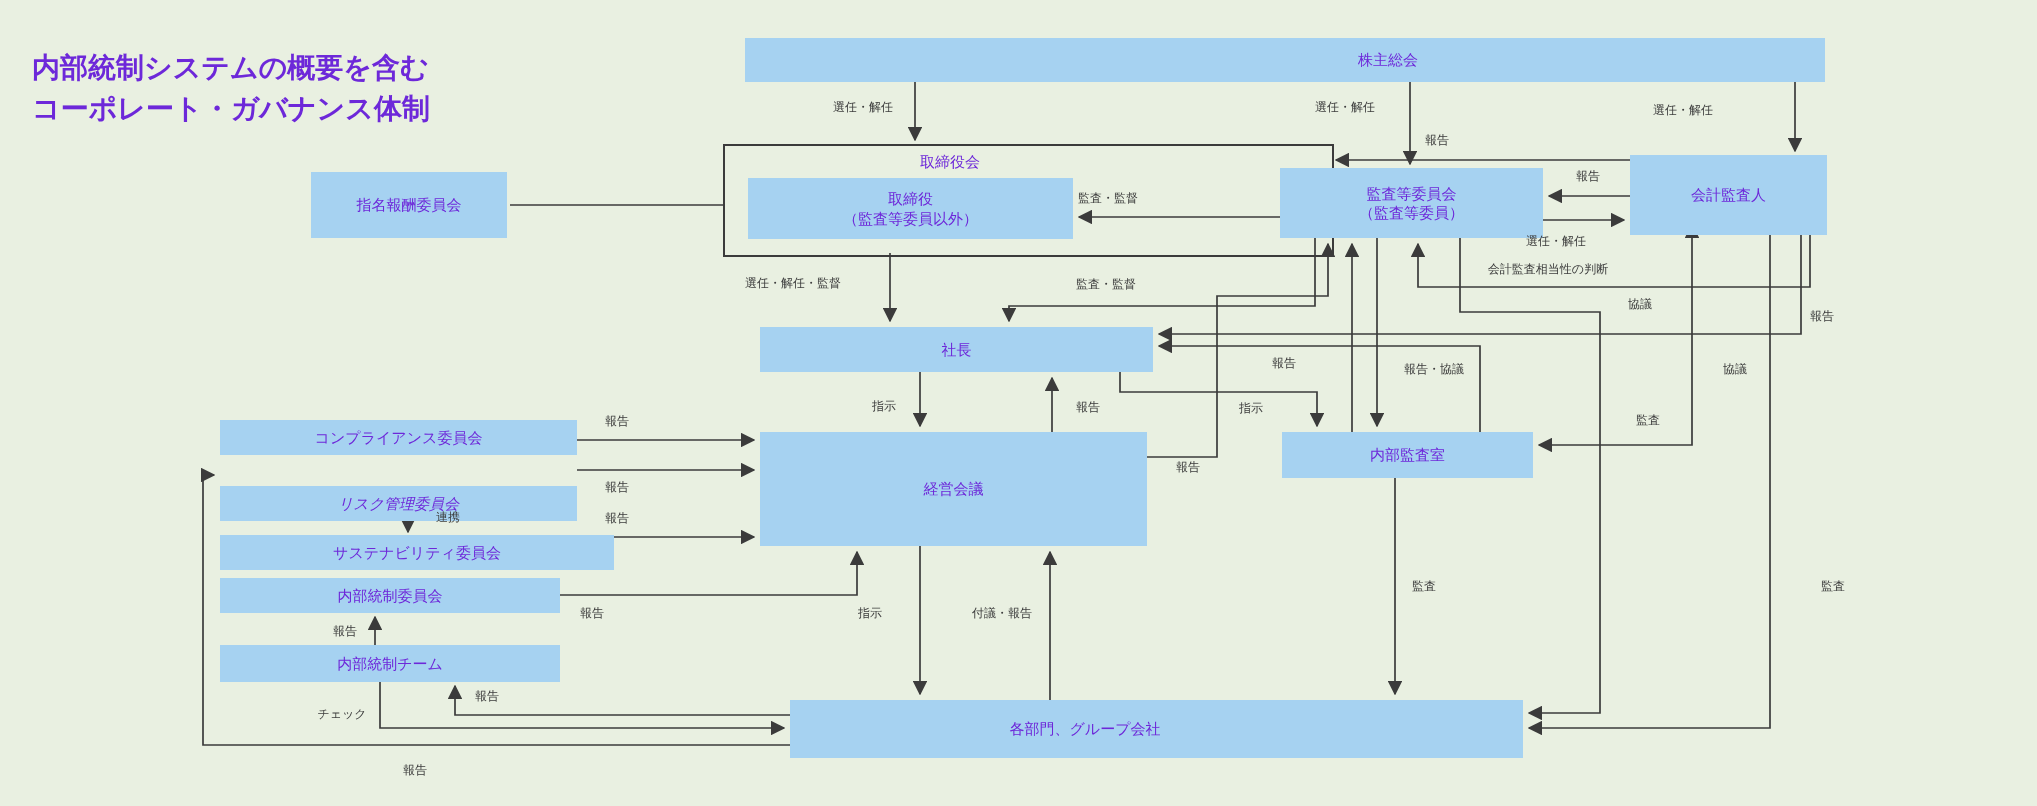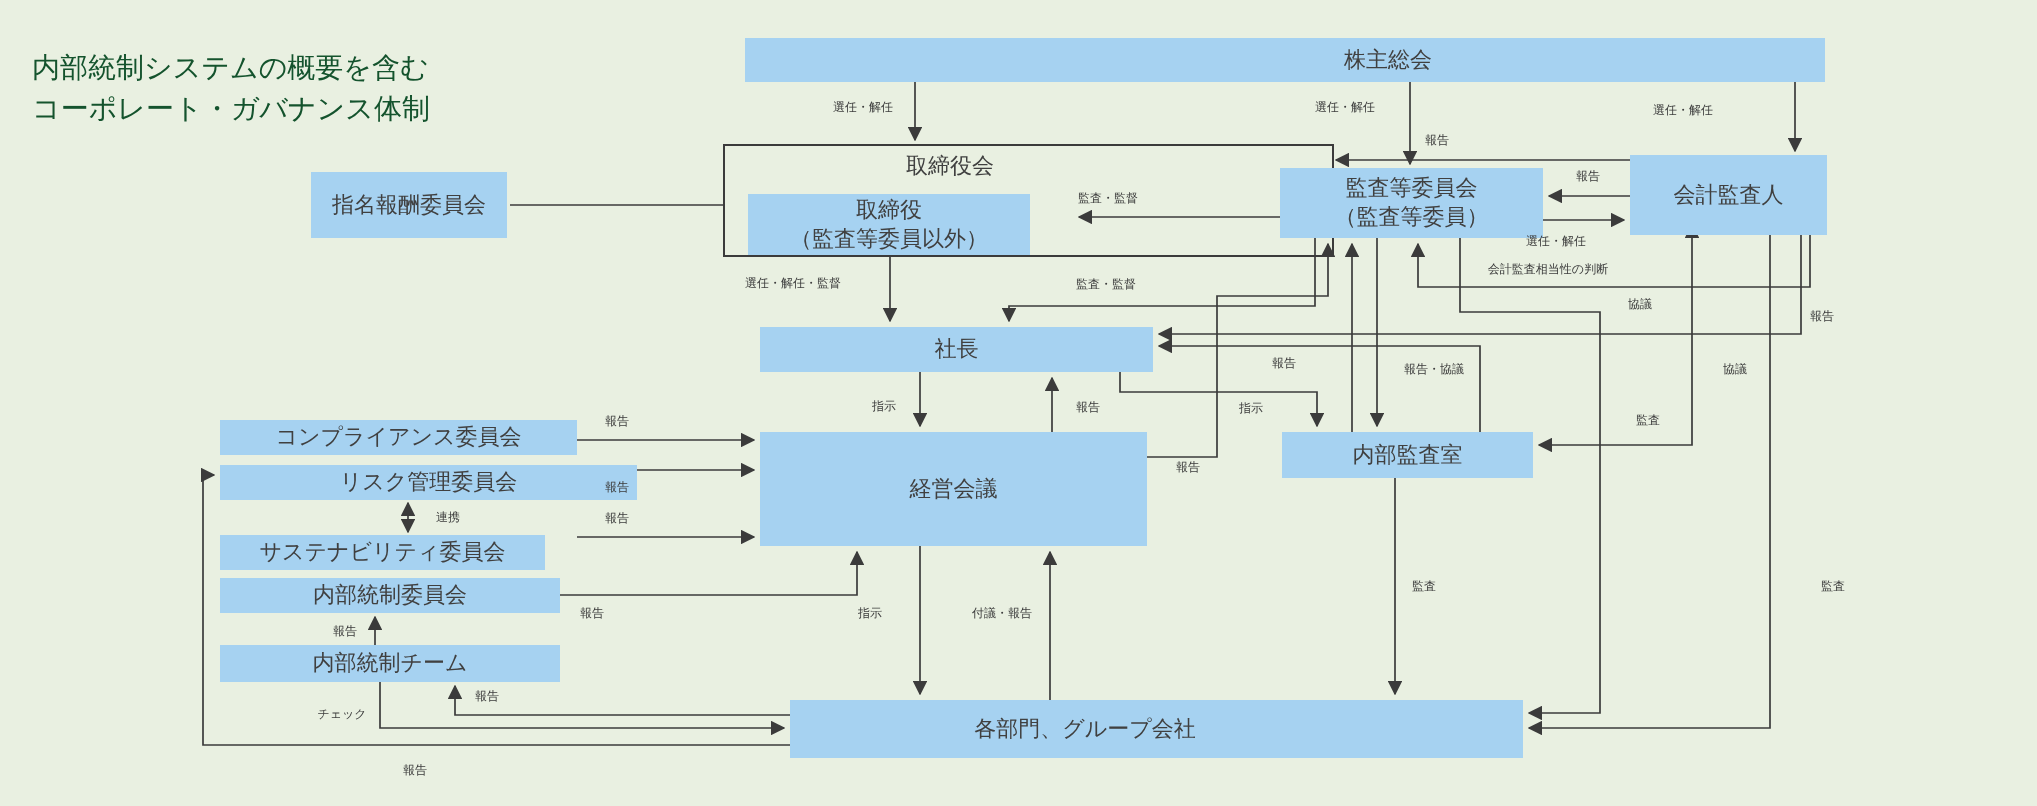--- a/index.html
+++ b/index.html
@@ -5,30 +5,30 @@
   html,body{margin:0;padding:0;}
   .stage{
     position:relative;
     width:2037px;height:806px;
     background:#e9f0e1;
     font-family:"Liberation Sans", sans-serif;
     overflow:hidden;
   }
   .title{
     position:absolute;left:32px;top:48px;
-    font-size:28px;font-weight:normal;line-height:1.45;
-    color:#14532d;
+    font-size:28px;font-weight:bold;line-height:1.45;
+    color:#6d28d9;
   }
   svg.wires{position:absolute;left:0;top:0;z-index:2;}
   .box{
     position:absolute;z-index:3;
     display:flex;align-items:center;justify-content:center;
     text-align:center;
-    font-size:22px;line-height:1.3;font-weight:500;
-    color:#404040;
+    font-size:15px;line-height:1.3;font-weight:500;
+    color:#6d28d9;
   }
   .box.fill{background:#a6d2f1;}
   .box.outline{
     background:transparent;
     border:2px solid #3b3b3b;
     align-items:flex-start;
     z-index:1;
   }
   .box .lbl{position:relative;}
   .box.outline .lbl{margin-top:6px;margin-left:8px;}
@@ -100,21 +100,21 @@
       <div class="box fill" style="left: 311px; top: 172px; width: 196px; height: 66px;">
         <div class="lbl">
           <div>指名報酬委員会</div>
         </div>
       </div>
       <div class="box outline" style="left: 723px; top: 144px; width: 607px; height: 109px;">
         <div class="lbl" style="position: absolute; left: 217px; transform: translateX(-50%);">
           <div>取締役会</div>
         </div>
       </div>
-      <div class="box fill" style="left: 748px; top: 194px; width: 282px; height: 61px;">
+      <div class="box fill" style="left: 748px; top: 178px; width: 325px; height: 61px;">
         <div class="lbl">
           <div>取締役</div>
           <div>（監査等委員以外）</div>
         </div>
       </div>
       <div class="box fill" style="left: 1280px; top: 168px; width: 263px; height: 70px;">
         <div class="lbl">
           <div>監査等委員会</div>
           <div>（監査等委員）</div>
         </div>
@@ -137,26 +137,26 @@
       <div class="box fill" style="left: 1282px; top: 432px; width: 251px; height: 46px;">
         <div class="lbl">
           <div>内部監査室</div>
         </div>
       </div>
       <div class="box fill" style="left: 220px; top: 420px; width: 357px; height: 35px;">
         <div class="lbl">
           <div>コンプライアンス委員会</div>
         </div>
       </div>
-      <div class="box fill" style="left: 220px; top: 465px; width: 417px; height: 35px;">
+      <div class="box fill" style="left: 220px; top: 486px; width: 357px; height: 35px; font-style: italic;">
         <div class="lbl">
           <div>リスク管理委員会</div>
         </div>
       </div>
-      <div class="box fill" style="left: 220px; top: 535px; width: 325px; height: 35px; text-align: right;">
+      <div class="box fill" style="left: 220px; top: 535px; width: 394px; height: 35px; text-align: right;">
         <div class="lbl">
           <div>サステナビリティ委員会</div>
         </div>
       </div>
       <div class="box fill" style="left: 220px; top: 578px; width: 340px; height: 35px;">
         <div class="lbl">
           <div>内部統制委員会</div>
         </div>
       </div>
       <div class="box fill" style="left: 220px; top: 645px; width: 340px; height: 37px; align-items: center;">

